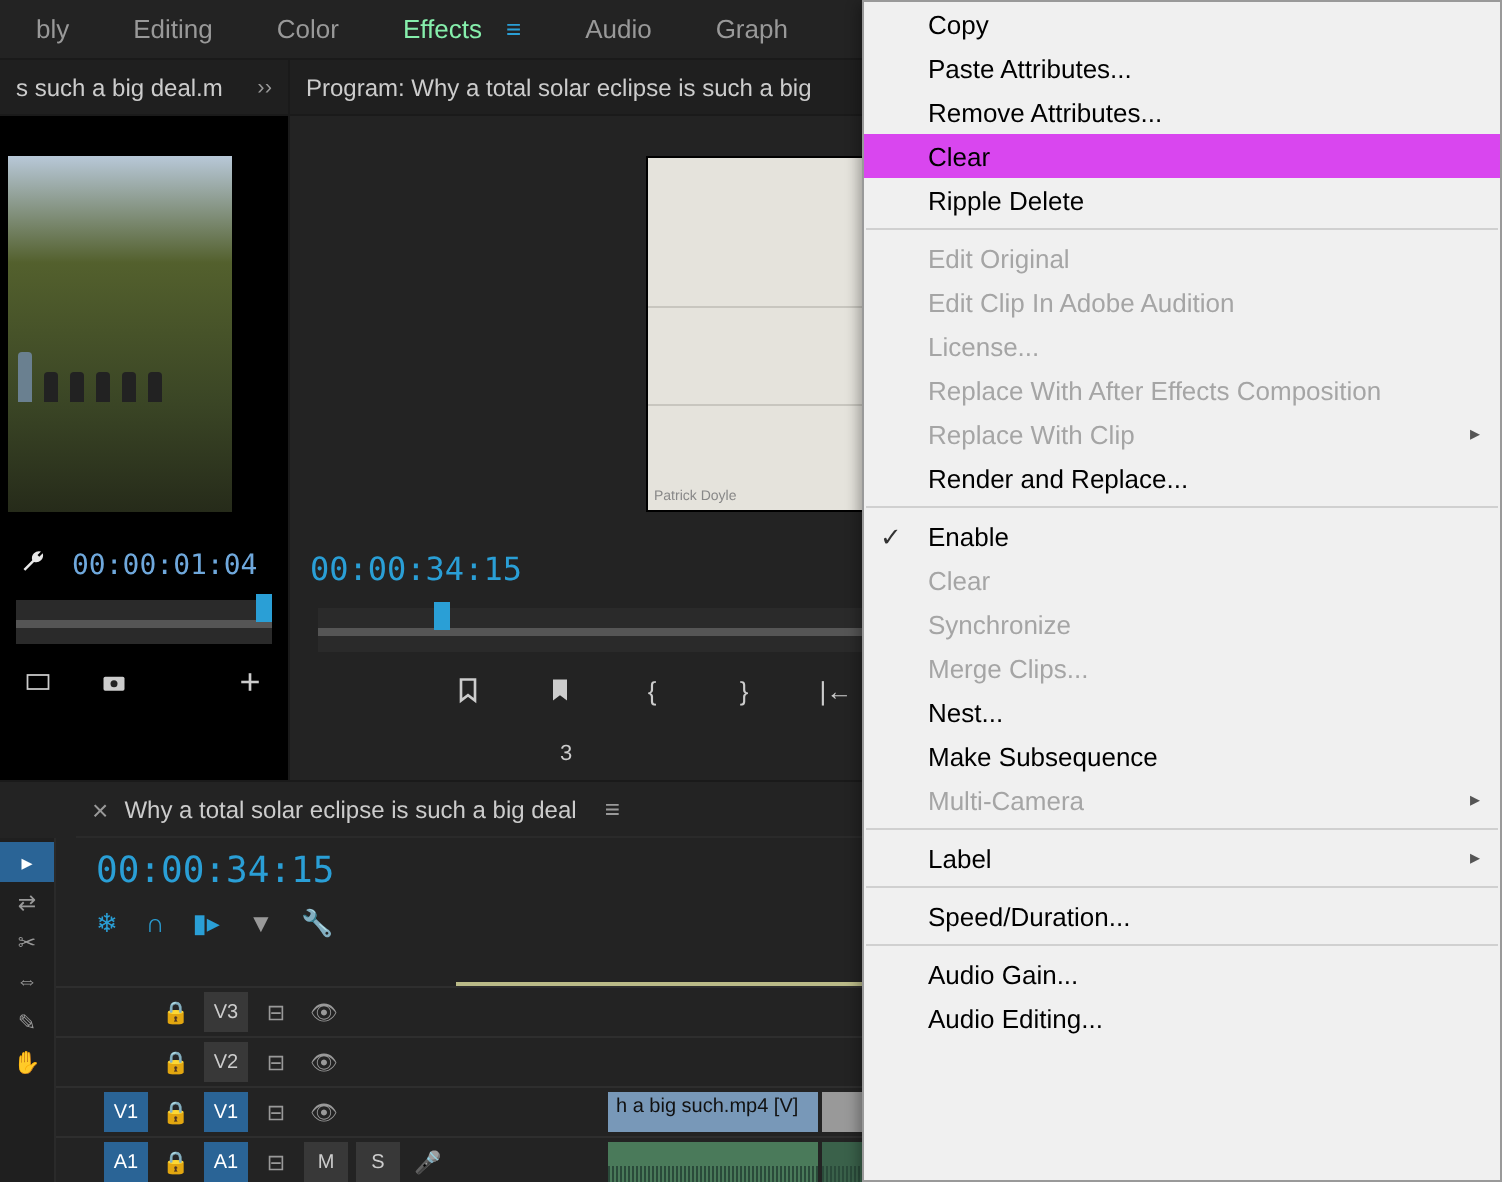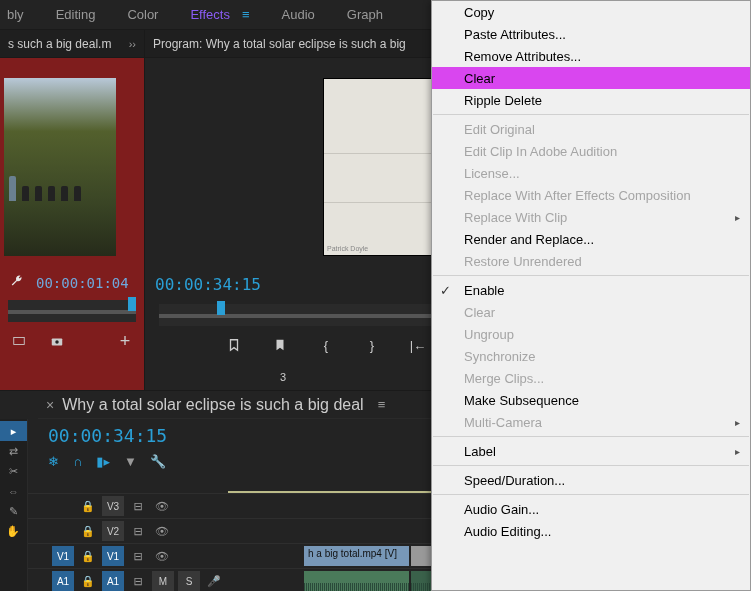--- a/index.html
+++ b/index.html
@@ -1,22 +1,22 @@
 <!DOCTYPE html>
 <html><head>
 <meta charset="utf-8">
 <style>
 *{margin:0;padding:0;box-sizing:border-box;font-family:'Segoe UI',Arial,sans-serif;font-size:13px;-webkit-font-smoothing:antialiased}
 body{background:#232323;color:#e8e8e8;width:751px;height:591px;overflow:hidden;position:relative}
-.top-tabs{height:30px;background:#232323;display:flex;align-items:center;gap:32px;padding:0 7px;border-bottom:1px solid #1a1a1a}
+.top-tabs{height:30px;background:#232323;display:flex;align-items:center;gap:32px;padding:0 18px;border-bottom:1px solid #1a1a1a}
 .top-tab{color:#999;cursor:pointer}
-.top-tab.active{color:#8b5cf6}
+.top-tab.active{color:#86efac}
 .hamburger-icon{color:#2a9fd6;margin-left:-20px}
 .panels{display:flex;height:360px}
-.left-panel{width:145px;background:#7f1d1d;border-right:1px solid #1a1a1a}
+.left-panel{width:145px;background:#000000;border-right:1px solid #1a1a1a}
 .right-panel{flex:1;background:#232323}
 .panel-header{height:28px;display:flex;align-items:center;padding:0 8px;border-bottom:1px solid #1a1a1a;background:#1f1f1f}
 .panel-title{color:#ccc;font-size:12px;white-space:nowrap;overflow:hidden}
 .collapse-icon{margin-left:auto;color:#999;font-size:11px}
 .preview-src{width:112px;height:178px;margin:20px 10px 12px 4px;background:linear-gradient(180deg,#b8c8d8 0%,#53602d 30%,#3a4525 70%,#262b1a 100%);position:relative}
 .ppl{position:absolute;bottom:55px;left:5px;right:5px;height:35px;display:flex;gap:6px}
 .ppl span{width:7px;height:15px;background:#222;border-radius:2px 2px 0 0;margin-top:auto}
 .ppl span:nth-child(1){height:25px;background:#6a8090}
 .preview-prog{width:250px;height:178px;margin:20px auto 12px;background:#e5e3dc;position:relative;border:1px solid #000}
 .plate-dots{position:absolute;top:15px;left:50%;transform:translateX(-50%);font-size:8px;color:#555}
@@ -28,21 +28,21 @@
 .ruler{height:22px;background:#2a2a2a;position:relative;margin:3px 8px}
 .ruler-line{height:4px;background:#555;position:absolute;bottom:8px;left:0;right:0}
 .playhead{position:absolute;top:-3px;width:8px;height:14px;background:#2a9fd6}
 .playhead.lp{left:120px}
 .playhead.rp{left:58px}
 .btn-row{height:32px;display:flex;align-items:center;gap:20px;padding:0 10px}
 .icon-btn{width:18px;height:18px;display:flex;align-items:center;justify-content:center;color:#ccc;cursor:pointer}
 .timeline{border-top:1px solid #1a1a1a;background:#232323;position:relative}
 .tl-tabs{height:28px;display:flex;align-items:center;padding:0 8px;border-bottom:1px solid #2a2a2a;gap:8px;margin-left:38px}
 .tl-close{color:#999;font-size:14px}
-.tl-title{color:#ccc;font-size:16px}
+.tl-title{color:#ccc;font-size:12px}
 .tl-menu{color:#999;margin-left:6px}
 .tl-body{display:flex}
 .tl-leftcol{width:28px;background:#1f1f1f;border-right:1px solid #2a2a2a;padding-top:2px}
 .tl-leftcol .ic{height:20px;display:flex;justify-content:center;align-items:center;color:#999;font-size:11px}
 .tl-leftcol .ic.active{background:#2a6496;color:#fff}
 .tl-main{flex:1}
 .tl-tc{padding:6px 20px}
 .tl-tc-text{color:#2a9fd6;font-family:monospace;font-size:18px;font-weight:300}
 .tl-tools{display:flex;gap:14px;padding:2px 20px 8px;align-items:center}
 .tl-tool{color:#999;font-size:13px}
@@ -215,21 +215,21 @@
       </div>
       <div class="track">
         <div class="track-head">
           <span class="tk-box on">V1</span>
           <span class="tk-icon">🔒</span>
           <span class="tk-box on">V1</span>
           <span class="tk-icon">⊟</span>
           <span class="tk-icon">👁</span>
         </div>
         <div class="track-content">
-          <div class="clip video">h a big total.mp4 [V]</div>
+          <div class="clip video">h a big such.mp4 [V]</div>
           <div class="clip thumb"></div>
         </div>
       </div>
       <div class="track">
         <div class="track-head">
           <span class="tk-box on">A1</span>
           <span class="tk-icon">🔒</span>
           <span class="tk-box on">A1</span>
           <span class="tk-icon">⊟</span>
           <span class="tk-box">M</span>
@@ -258,30 +258,29 @@
   <div class="cm-sep"></div>
   <div class="cm-item disabled">Edit Original</div>
   <div class="cm-item disabled">Edit Clip In Adobe Audition</div>
   <div class="cm-item disabled">License...</div>
   <div class="cm-item disabled">Replace With After Effects Composition</div>
   <div class="cm-item disabled">
       <span>Replace With Clip</span>
       <span class="cm-arrow">▸</span>
     </div>
   <div class="cm-item">Render and Replace...</div>
-  <div class="cm-item disabled">Restore Unrendered</div>
   <div class="cm-sep"></div>
   <div class="cm-item">
       <span class="cm-check">✓</span>
       <span>Enable</span>
     </div>
   <div class="cm-item disabled">Clear</div>
-  <div class="cm-item disabled">Ungroup</div>
   <div class="cm-item disabled">Synchronize</div>
   <div class="cm-item disabled">Merge Clips...</div>
+  <div class="cm-item">Nest...</div>
   <div class="cm-item">Make Subsequence</div>
   <div class="cm-item disabled">
       <span>Multi-Camera</span>
       <span class="cm-arrow">▸</span>
     </div>
   <div class="cm-sep"></div>
   <div class="cm-item">
       <span>Label</span>
       <span class="cm-arrow">▸</span>
     </div>

